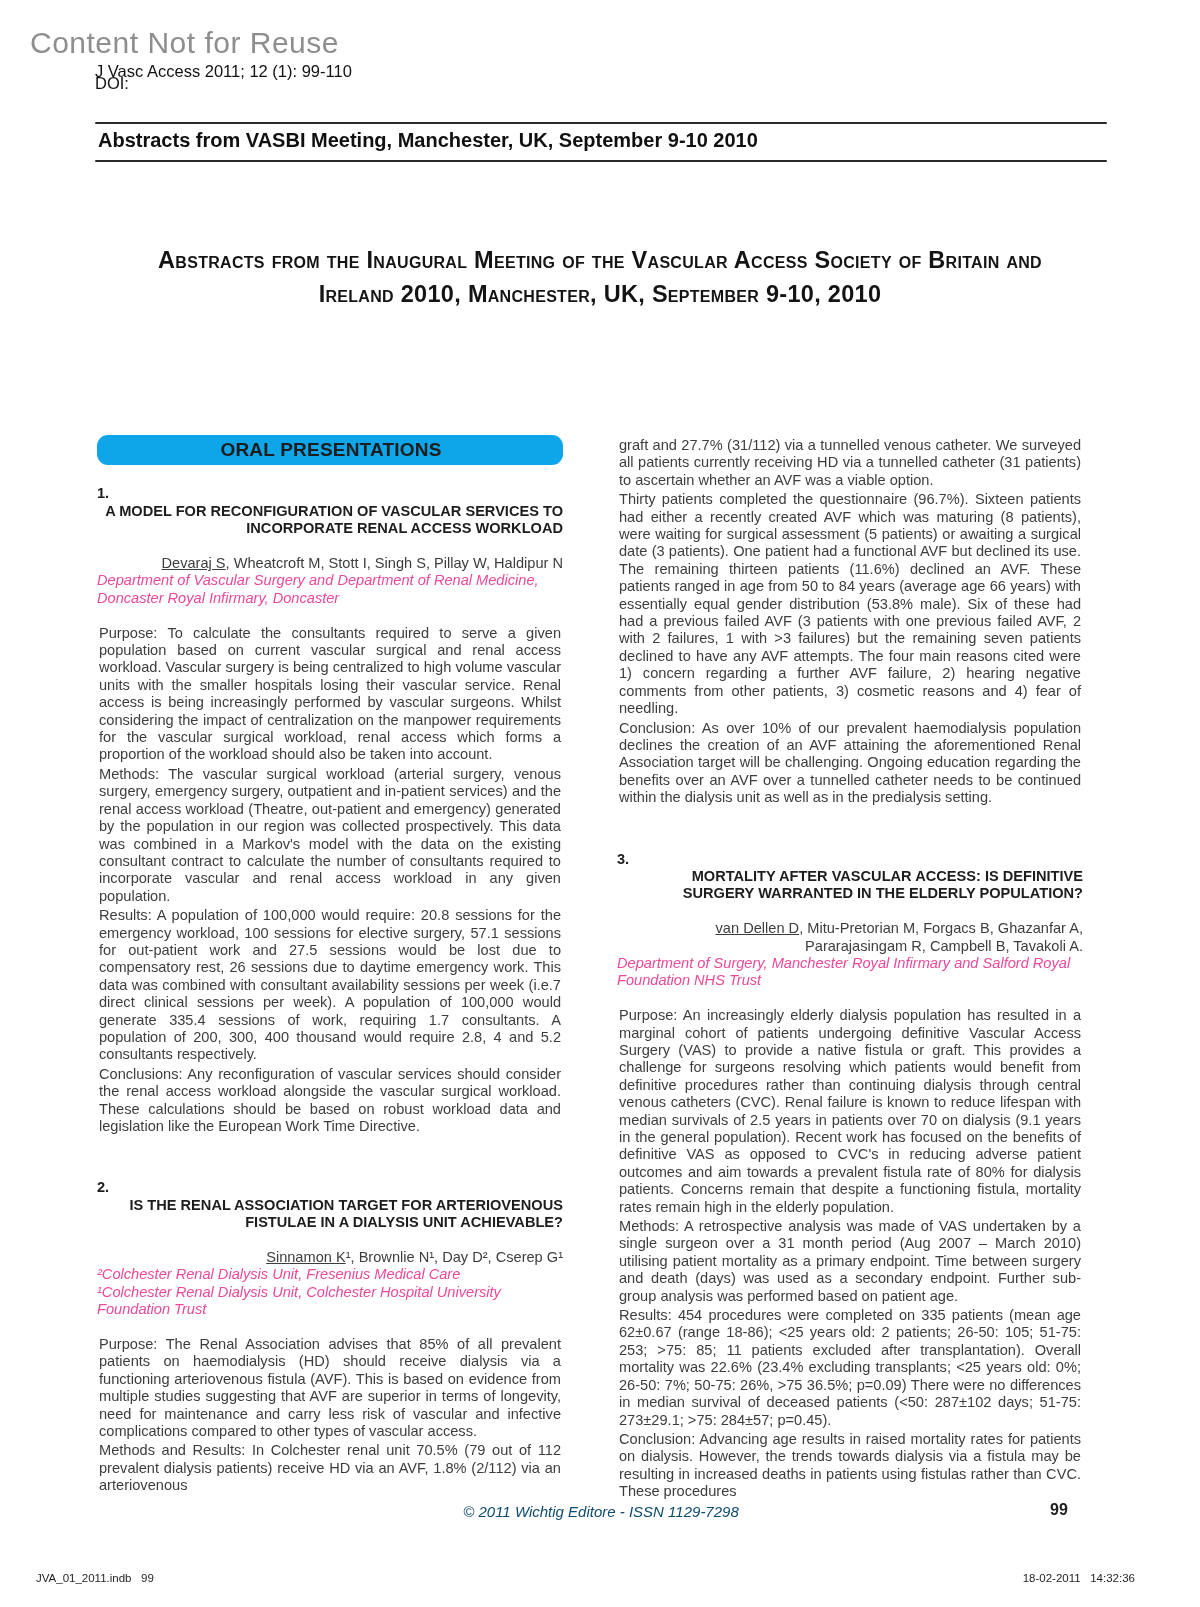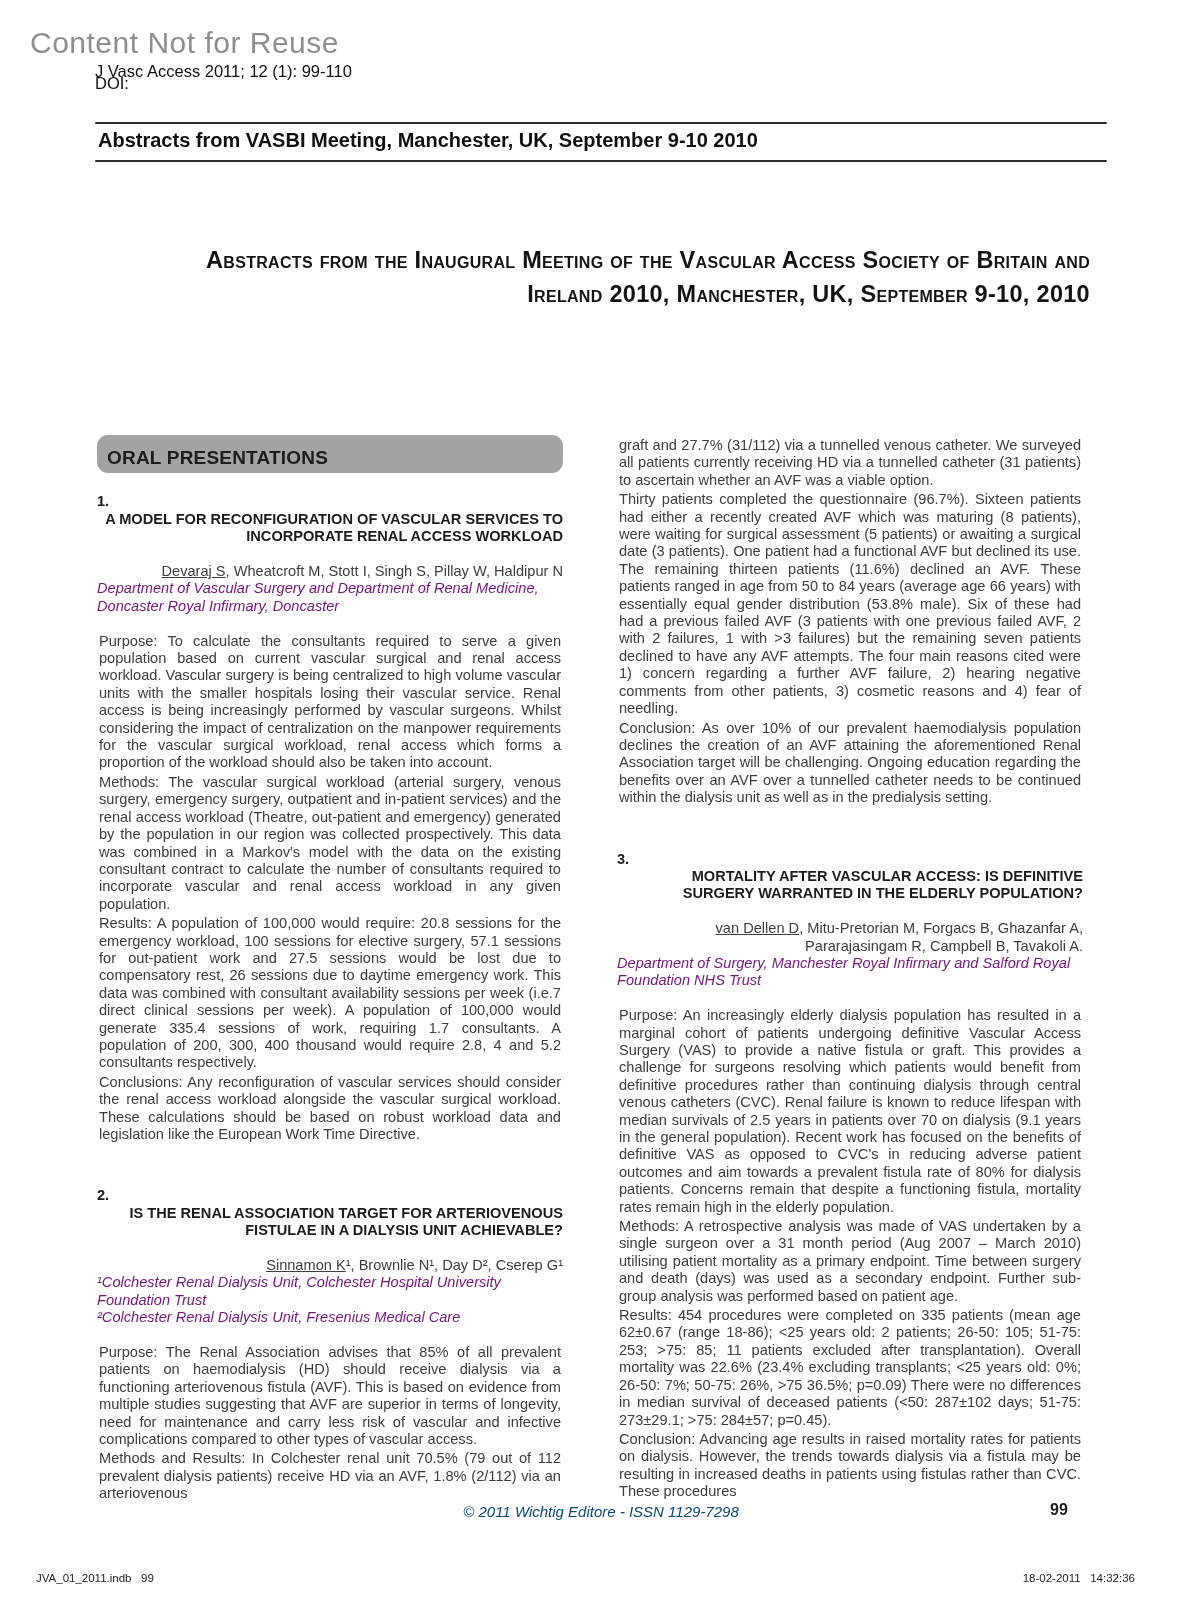--- a/index.html
+++ b/index.html
@@ -28,47 +28,47 @@
     position:absolute; left:95px; width:1012px; height:2px; background:#2b2b2b;
   }
   .rule-top { top:122px; }
   .rule-bottom { top:160px; }
   .banner-title {
     position:absolute; left:98px; top:129px;
     font-size:20px; font-weight:bold; color:#101010;
   }
   .main-title {
     position:absolute; left:110px; top:243px; width:980px;
-    text-align:right; font-weight:bold; color:#141414;
+    text-align:center; font-weight:bold; color:#141414;
     font-variant:small-caps;
     font-size:23.5px; line-height:34px; letter-spacing:0.3px;
   }
   .columns {
     position:absolute; left:97px; top:435px; width:1006px;
     display:flex; gap:54px;
   }
   .col {
     width:466px;
     font-size:14.6px; line-height:17.4px; color:#3d3d3d;
     text-align:justify;
   }
   .section-banner {
-    background:#a3a3a3; color:#1d1d1d;
+    background:#0ea5e9; color:#1d1d1d;
     font-size:19px; font-weight:bold; letter-spacing:0.2px;
-    padding:14px 8px 7px 10px;
+    padding:6px 8px 7px 10px;
     margin-bottom:20px;
-    text-align:left;
+    text-align:center;
   }
   .abstract-block { margin:0; }
   .abstract-gap { margin-top:44px; }
   .abs-num { font-weight:bold; color:#1d1d1d; text-align:left; }
   .abs-title { font-weight:bold; color:#1d1d1d; text-align:right; margin-bottom:17.4px; }
   .authors { text-align:right; color:#3d3d3d; }
   .authors .u { text-decoration:underline; }
-  .affiliation { font-style:italic; text-align:left; color:#701a75; }
+  .affiliation { font-style:italic; text-align:left; color:#ec4899; }
   .body-p { margin:2px; text-align:justify; }
   .p-first { margin-top:17.4px; }
   .footer-copyright {
     position:absolute; left:95px; top:1503px; width:1012px;
     text-align:center; font-style:italic; font-size:15px; color:#0c4a6e;
   }
   .page-number {
     position:absolute; left:1050px; top:1501px;
     font-size:16px; font-weight:bold; color:#1d1d1d;
   }
@@ -112,22 +112,22 @@
         <p class="body-p p-first">Purpose: To calculate the consultants required to serve a given population based on current vascular surgical and renal access workload. Vascular surgery is being centralized to high volume vascular units with the smaller hospitals losing their vascular service. Renal access is being increasingly performed by vascular surgeons. Whilst considering the impact of centralization on the manpower requirements for the vascular surgical workload, renal access which forms a proportion of the workload should also be taken into account.</p>
         <p class="body-p">Methods: The vascular surgical workload (arterial surgery, venous surgery, emergency surgery, outpatient and in-patient services) and the renal access workload (Theatre, out-patient and emergency) generated by the population in our region was collected prospectively. This data was combined in a Markov's model with the data on the existing consultant contract to calculate the number of consultants required to incorporate vascular and renal access workload in any given population.</p>
         <p class="body-p">Results: A population of 100,000 would require: 20.8 sessions for the emergency workload, 100 sessions for elective surgery, 57.1 sessions for out-patient work and 27.5 sessions would be lost due to compensatory rest, 26 sessions due to daytime emergency work. This data was combined with consultant availability sessions per week (i.e.7 direct clinical sessions per week). A population of 100,000 would generate 335.4 sessions of work, requiring 1.7 consultants. A population of 200, 300, 400 thousand would require 2.8, 4 and 5.2 consultants respectively.</p>
         <p class="body-p">Conclusions: Any reconfiguration of vascular services should consider the renal access workload alongside the vascular surgical workload. These calculations should be based on robust workload data and legislation like the European Work Time Directive.</p>
       </div>
 
       <div class="abstract-block abstract-gap">
         <div class="abs-num">2.</div>
         <div class="abs-title">IS THE RENAL ASSOCIATION TARGET FOR ARTERIOVENOUS FISTULAE IN A DIALYSIS UNIT ACHIEVABLE?</div>
         <div class="authors"><span class="u">Sinnamon K</span><span>¹, Brownlie N¹, Day D², Cserep G¹</span></div>
+        <div class="affiliation">²Colchester Renal Dialysis Unit, Fresenius Medical Care</div>
         <div class="affiliation">¹Colchester Renal Dialysis Unit, Colchester Hospital University Foundation Trust</div>
-        <div class="affiliation">²Colchester Renal Dialysis Unit, Fresenius Medical Care</div>
         <p class="body-p p-first">Purpose: The Renal Association advises that 85% of all prevalent patients on haemodialysis (HD) should receive dialysis via a functioning arteriovenous fistula (AVF). This is based on evidence from multiple studies suggesting that AVF are superior in terms of longevity, need for maintenance and carry less risk of vascular and infective complications compared to other types of vascular access.</p>
         <p class="body-p">Methods and Results: In Colchester renal unit 70.5% (79 out of 112 prevalent dialysis patients) receive HD via an AVF, 1.8% (2/112) via an arteriovenous</p>
       </div>
 
     </div>
 
     <div class="col">
 
       <div class="abstract-block">
         <p class="body-p">graft and 27.7% (31/112) via a tunnelled venous catheter. We surveyed all patients currently receiving HD via a tunnelled catheter (31 patients) to ascertain whether an AVF was a viable option.</p>

